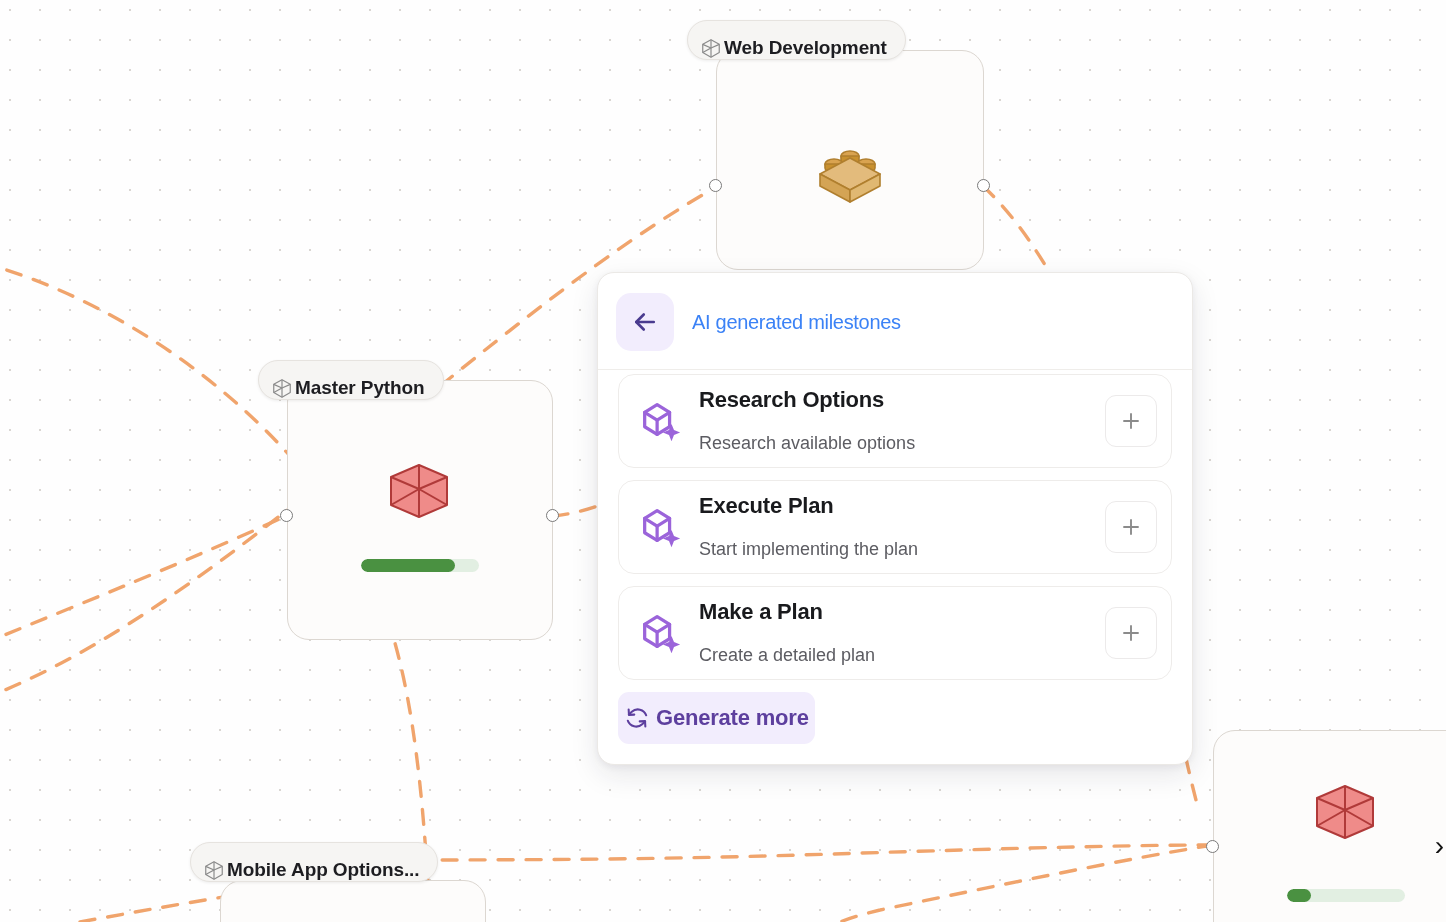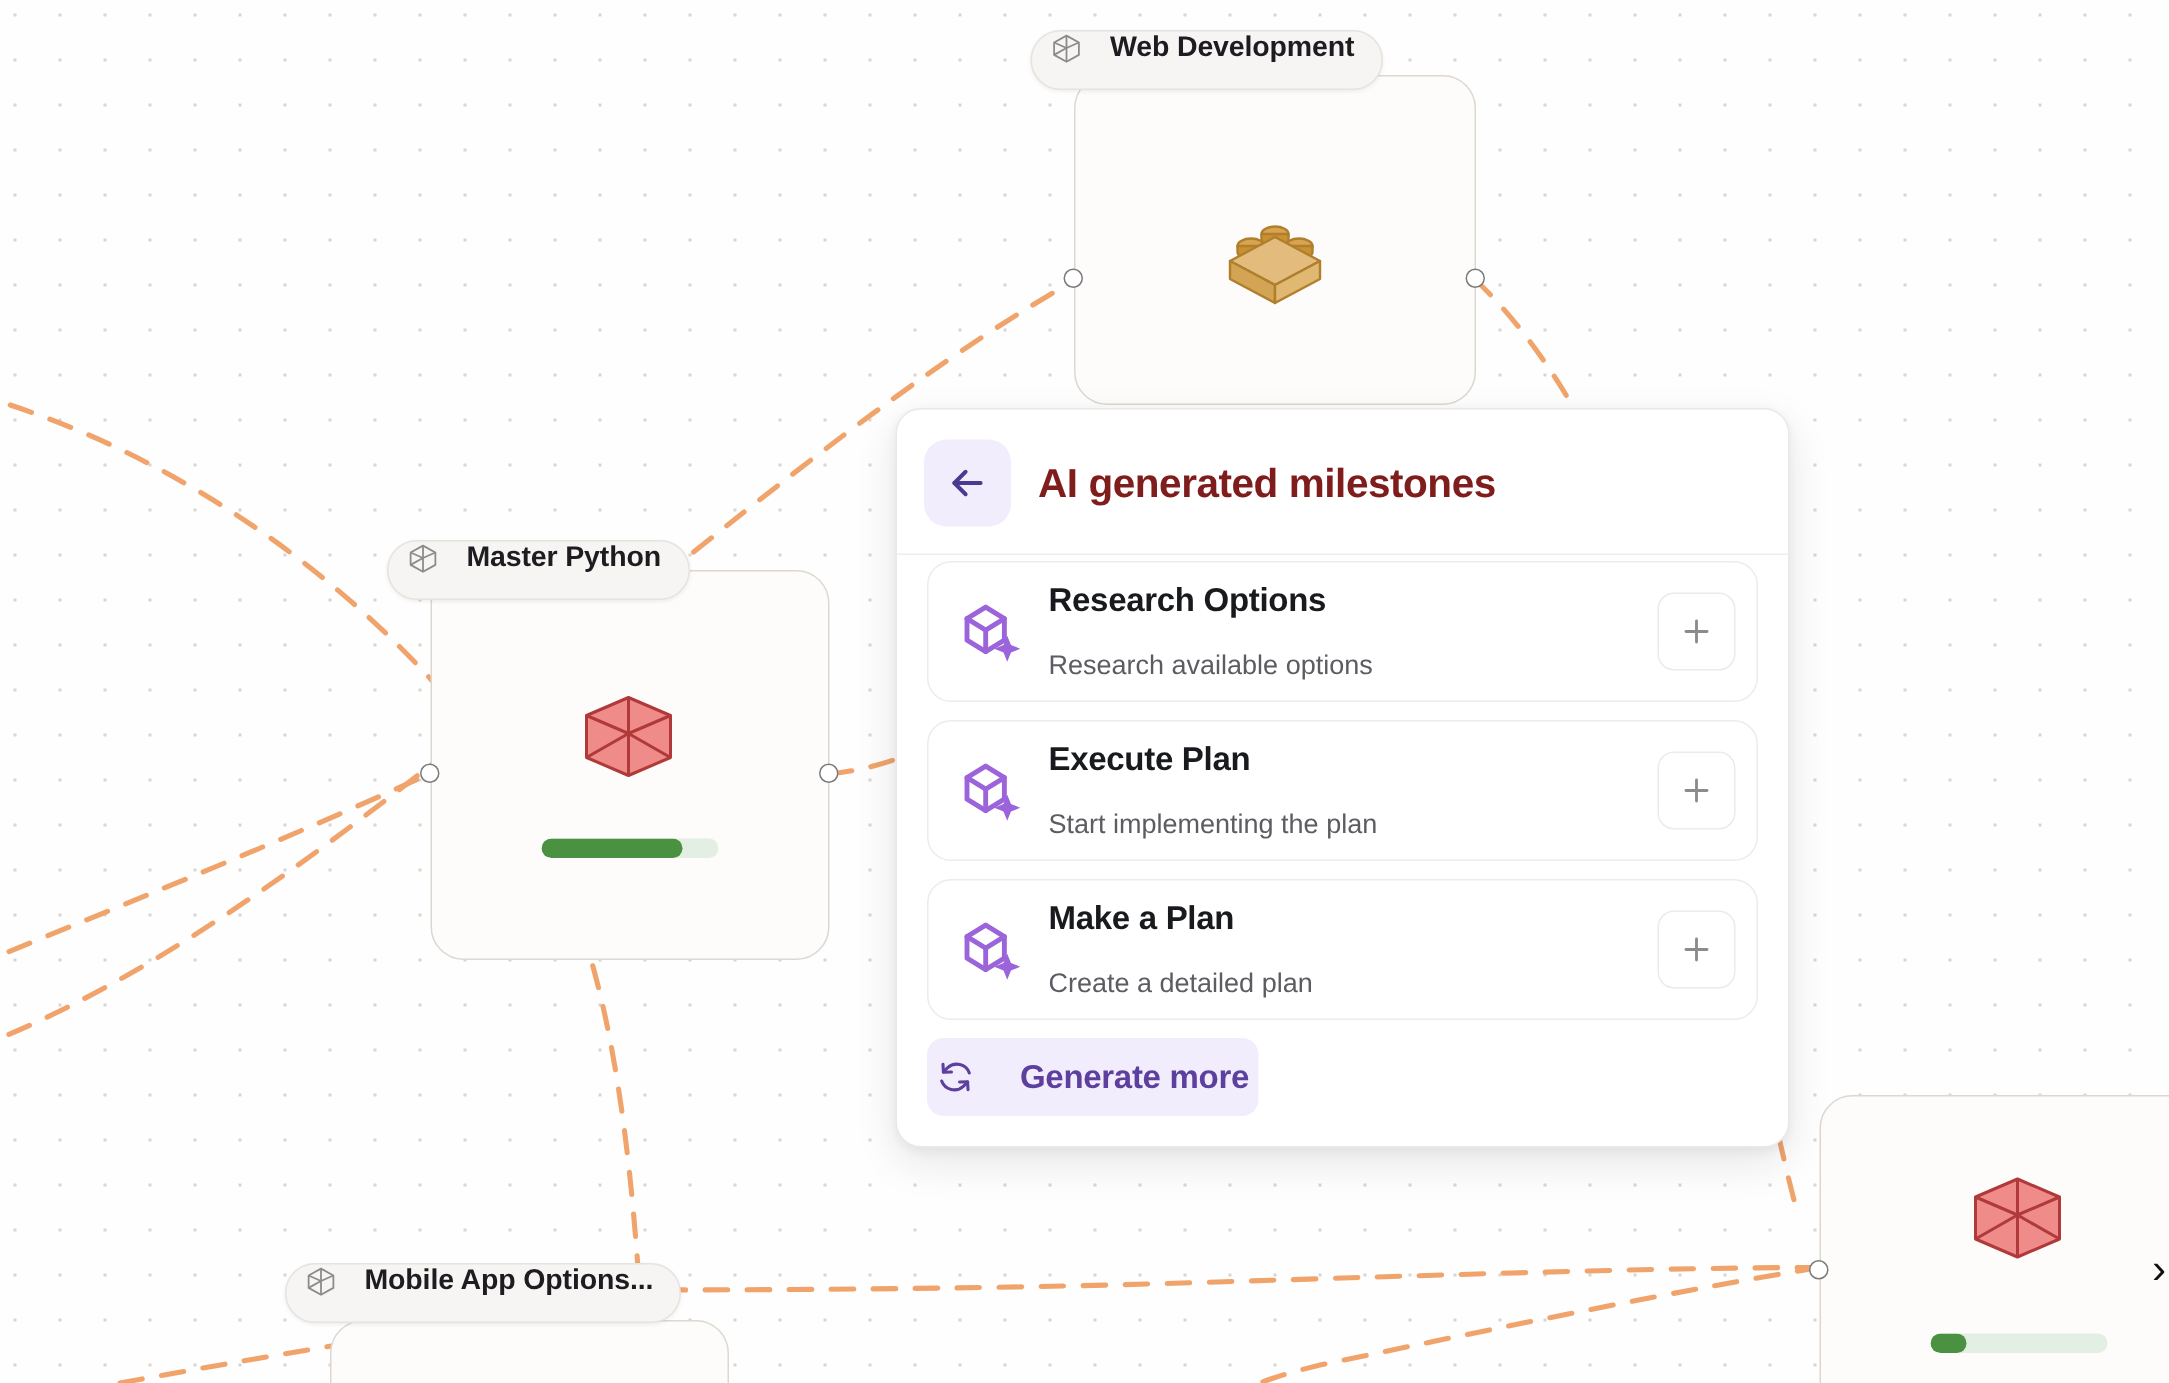--- a/index.html
+++ b/index.html
@@ -38,22 +38,22 @@
   .node-card {
     position: absolute;
     left: 0; top: 0;
     background: #fdfcfb;
     border: 1px solid #dcd7d1;
     border-radius: 22px;
   }
   .node-label {
     position: absolute;
     display: flex;
-    align-items: flex-start;
-    gap: 18px;
+    align-items: flex-end;
+    gap: 2px;
     height: 40px;
     padding: 0 18px 0 12px;
     background: #f6f5f3;
     border: 1px solid #e6e3df;
     border-radius: 20px;
     box-shadow: 0 1px 3px rgba(0,0,0,0.07);
     white-space: nowrap;
     z-index: 6;
   }
   .node-label-text {
@@ -116,23 +116,23 @@
     border: none;
     border-radius: 15px;
     background: #f2edfd;
     display: flex;
     align-items: center;
     justify-content: center;
     cursor: pointer;
     padding: 0;
   }
   #panel-title {
-    font-size: 27px;
-    font-weight: 700;
-    color: #7f1d1d;
+    font-size: 20px;
+    font-weight: 400;
+    color: #3b82f6;
     letter-spacing: -0.3px;
   }
 
   #milestone-list {
     padding: 4px 20px 0 20px;
   }
   .milestone {
     display: flex;
     align-items: center;
     gap: 16px;
@@ -168,21 +168,21 @@
     display: flex;
     align-items: center;
     justify-content: center;
     padding: 0;
   }
 
   #generate-more {
     display: flex;
     align-items: center;
     justify-content: center;
-    gap: 30px;
+    gap: 6px;
     margin: 4px 20px 20px 20px;
     height: 52px;
     border: none;
     border-radius: 11px;
     background: #f2edfd;
     color: #5d3f9e;
     font-size: 22px;
     font-weight: 600;
     font-family: "Liberation Sans", sans-serif;
     cursor: pointer;

